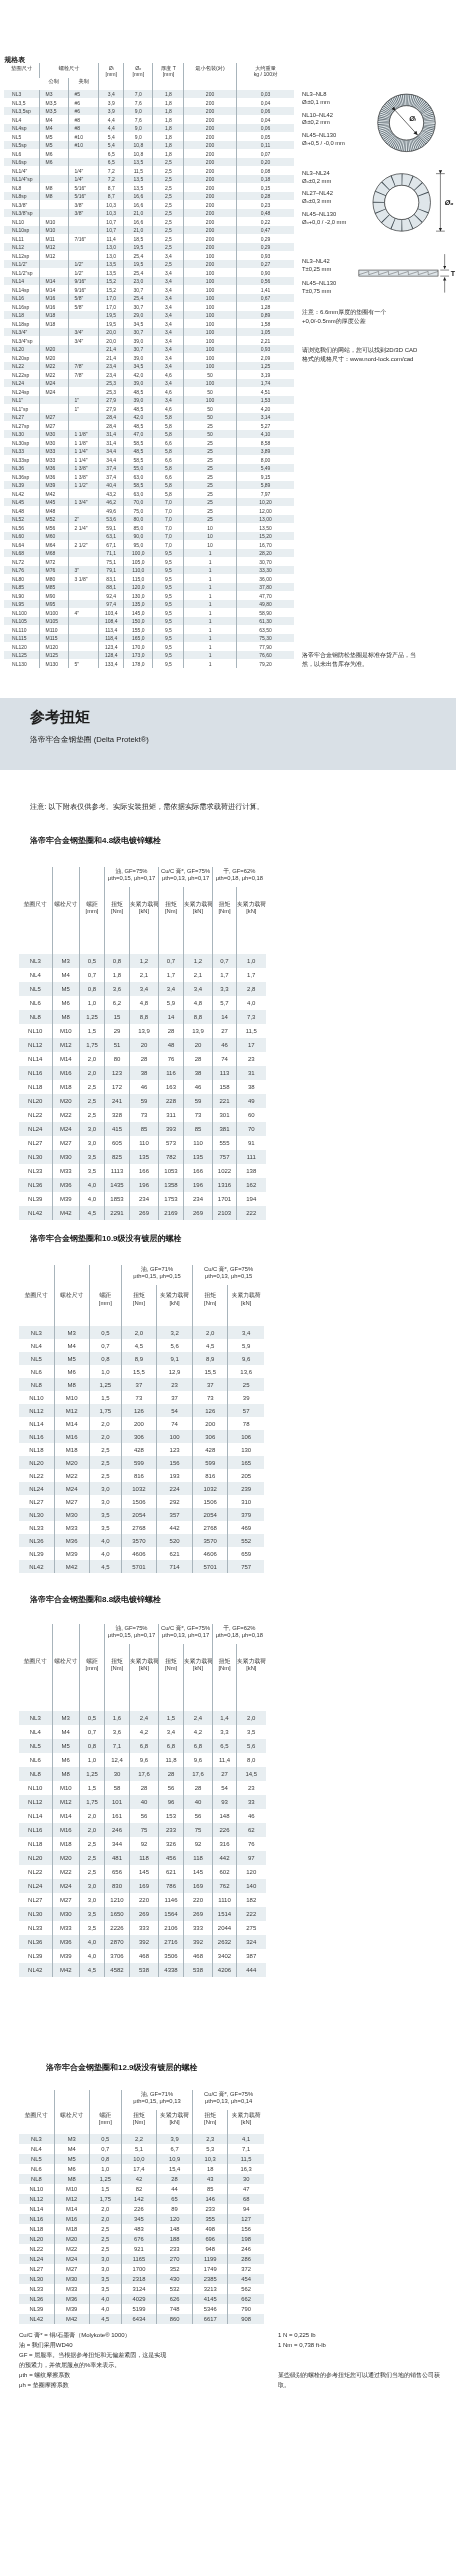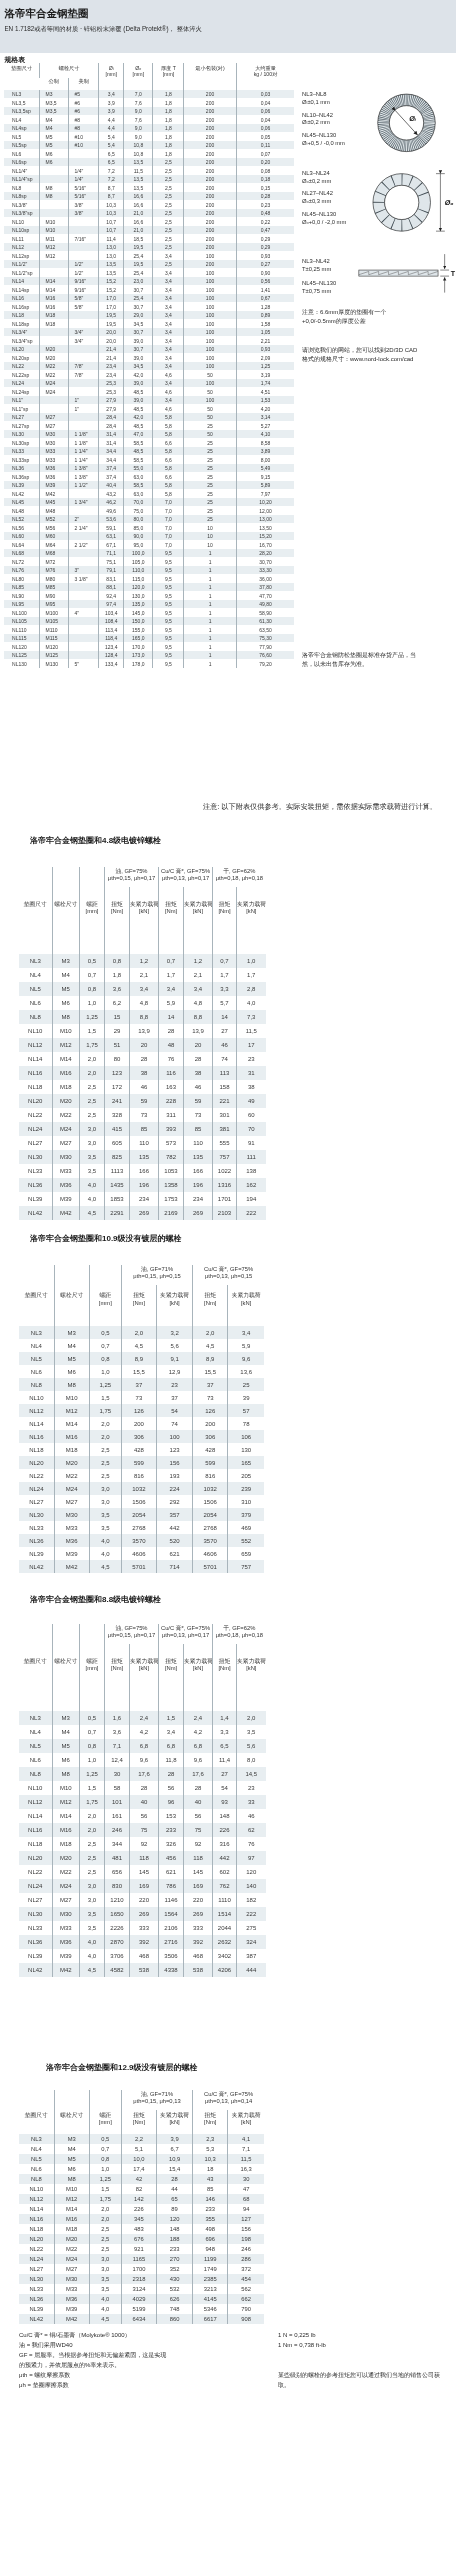--- a/index.html
+++ b/index.html
@@ -47,24 +47,20 @@
   .banner .s{position:absolute;left:30px;top:37px;font-size:7.7px;color:#222;}
   .notice{font-size:7.2px;color:#1f1f1f;}
   .sect{font-size:8px;font-weight:bold;color:#1b1b1b;}
   .foot{font-size:6px;line-height:10px;color:#2a2a2a;}
 </style>
 </head>
 <body>
 
 <div class="page">
 
-  <div class="abs band">
-    <h1>洛帝牢合金钢垫圈</h1>
-    <div class="sub">EN 1.7182或者等同的材质 · 锌铝粉末涂覆 (Delta Protekt®)， 整体淬火</div>
-  </div>
 
   <div class="abs h2" style="left:4.4px;top:55px;">规格表</div>
 
   <table class="abs spec vline">
     <colgroup>
         <col style="width:35px">
         <col style="width:29px">
         <col style="width:30px">
         <col style="width:25px">
         <col style="width:29px">
@@ -838,22 +834,26 @@
       <div>请浏览我们的网站，您可以找到2D/3D CAD</div>
         <div>格式的规格尺寸：www.nord-lock.com/cad</div>
     </div>
   </div>
 
   <div class="abs smalltxt" style="left:302px;top:651px;width:152px;">
     <div>洛帝牢合金钢防松垫圈是标准存货产品，当</div>
       <div>然，以未出售库存为准。</div>
   </div>
 
-
-  <div class="abs notice" style="left:30px;top:802px;width:407px;text-align:right;">注意: 以下附表仅供参考。实际安装扭矩，需依据实际需求载荷进行计算。</div>
+  <div class="abs banner">
+    <div class="t">参考扭矩</div>
+    <div class="s">洛帝牢合金钢垫圈 (Delta Protekt®)</div>
+  </div>
+
+  <div class="abs notice" style="left:30px;top:802px;width:407px;">注意: 以下附表仅供参考。实际安装扭矩，需依据实际需求载荷进行计算。</div>
 
   <div class="abs sect" style="left:30px;top:835px;">洛帝牢合金钢垫圈和4.8级电镀锌螺栓</div>
   <table class="abs tq t1 vline" style="left:19px;top:867px;width:245px;">
     <colgroup>
         <col style="width:33px">
         <col style="width:27.5px">
         <col style="width:25px">
         <col style="width:25px">
         <col style="width:29px">
         <col style="width:25px">

